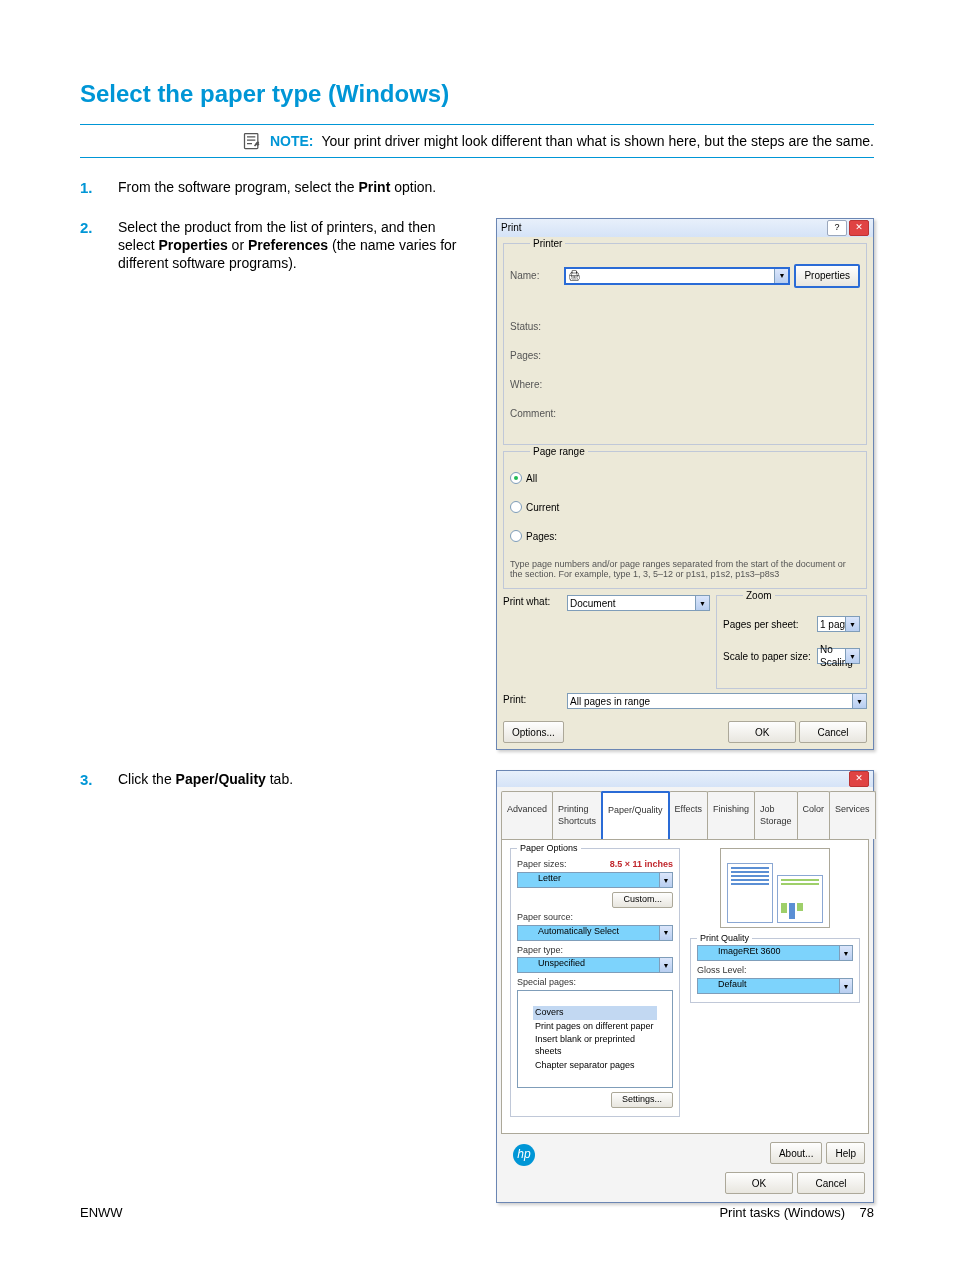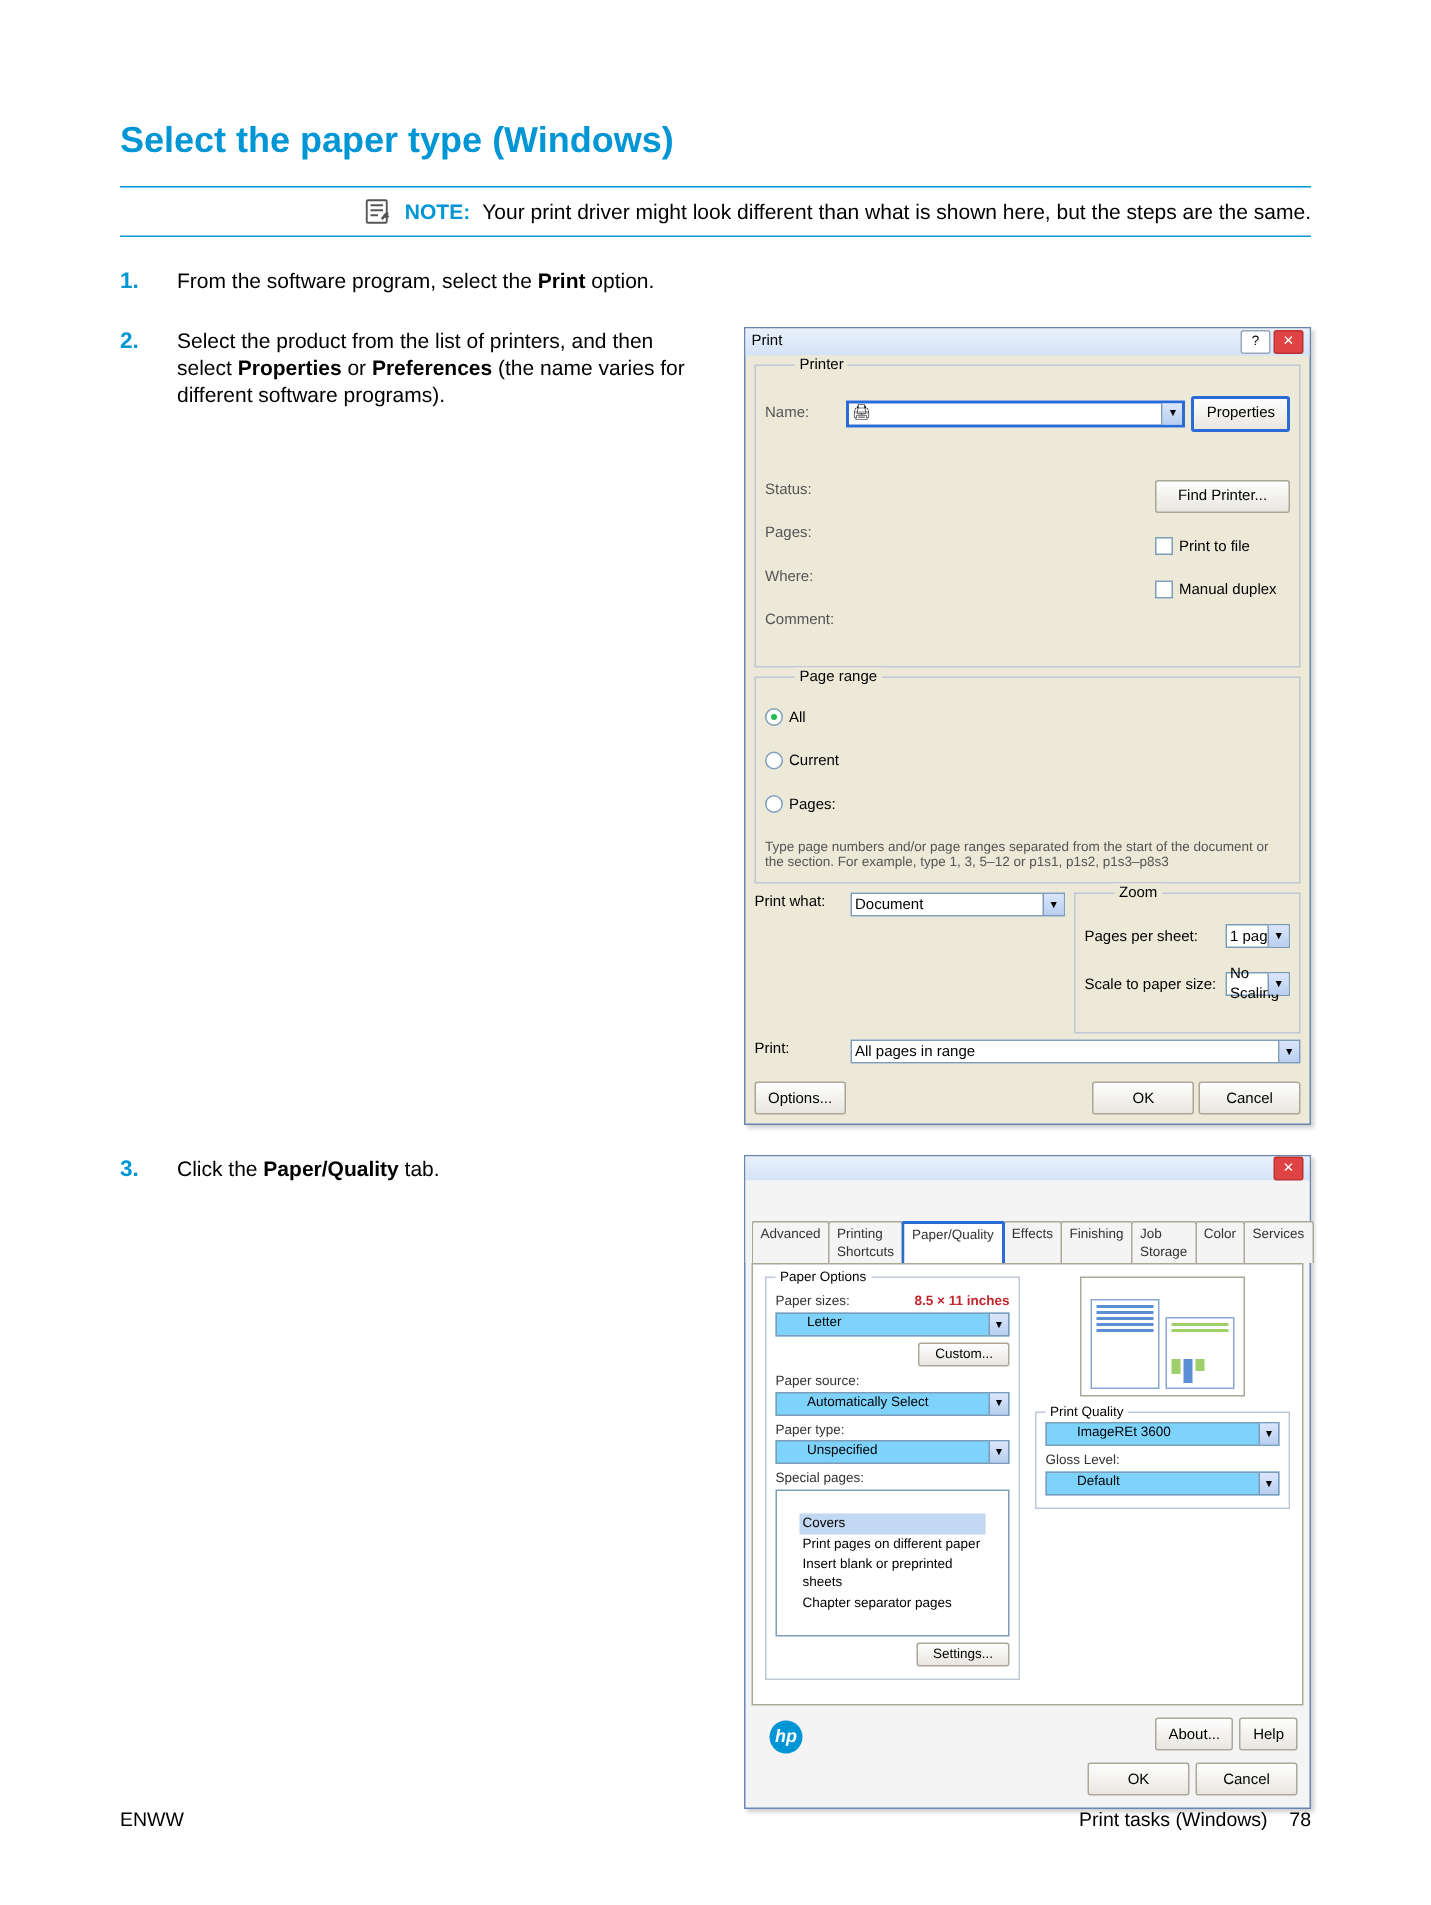--- a/index.html
+++ b/index.html
@@ -161,24 +161,23 @@
     background: linear-gradient(#e8f0fb,#d5e3f7);
     height: 16px; display:flex; align-items:center; padding:0 4px;
     color:#6a7a99; font-size:9px;
   }
   .tabs {
     display:flex; gap:0; padding: 4px 4px 0 4px; background:#f4f4f4;
     font-size:9px;
   }
   .tab {
     border:1px solid #aca899; border-bottom:none;
-    padding:2px 5px; background:#f4f4f4; color:#333;
+    padding:12px 5px; background:#f4f4f4; color:#333;
     border-radius: 2px 2px 0 0;
     margin-right:-1px;
-    margin-top:23px;
   }
   .tab.active { background:#fff; position:relative; z-index:2; }
   .tab-body {
     border:1px solid #aca899; background:#fff; margin:0 4px 4px 4px; padding:8px;
     display:flex; gap:10px;
   }
   .tb-left { flex:1; }
   .tb-right { flex:1; }
   .group {
     border:1px solid #c0c8d8; padding:6px 6px 8px 6px; position:relative; margin-bottom:8px;
@@ -215,21 +214,21 @@
   }
   .preview-page {
     width:38px; height:52px; border:1px solid #8aa7d3; background:#fff;
     display:flex; flex-direction:column; padding:3px; gap:2px;
   }
   .pp-line { height:2px; background:#9ecf6a; }
   .pp-line.b { background:#5b8fd4; }
   .hp-logo {
     width:22px;height:22px;border-radius:50%;background:#0096d6;
     display:flex;align-items:center;justify-content:center;color:#fff;
-    font-style:italic;font-weight:bold;font-size:12px;margin:6px 0 2px 8px;
+    font-style:italic;font-weight:normal;font-size:12px;margin:6px 0 2px 8px;
   }
   .dlg-footer { display:flex; justify-content:flex-end; gap:4px; padding:4px 8px 8px 8px;}
 
   
   .page-footer {
     position: absolute; bottom: 50px; left: 80px; right: 80px;
     display: flex; justify-content: space-between; font-size: 13px;
   }
 </style>
 </head>
@@ -295,33 +294,20 @@
                     <div class="pd-row">
                         <span class="pd-label">Pages:</span>
                       </div>
                     <div class="pd-row">
                         <span class="pd-label">Where:</span>
                       </div>
                     <div class="pd-row">
                         <span class="pd-label">Comment:</span>
                       </div>
                   </div>
-                  <div style="width:90px">
-                    <div class="pd-row">
-                        <span class="pd-btn" style="width:80px">Find Printer...</span>
-                      </div>
-                    <div class="pd-row">
-                        <span class="pd-checkbox"></span>
-                        <span>Print to file</span>
-                      </div>
-                    <div class="pd-row">
-                        <span class="pd-checkbox"></span>
-                        <span>Manual duplex</span>
-                      </div>
-                  </div>
                 </div>
               </div>
 
               <div class="fieldset">
                 <span class="fieldset-label">Page range</span>
                 <div class="pd-row">
                     <span class="pd-radio sel"></span>
                     <span>All</span>
                   </div>
                 <div class="pd-row">

